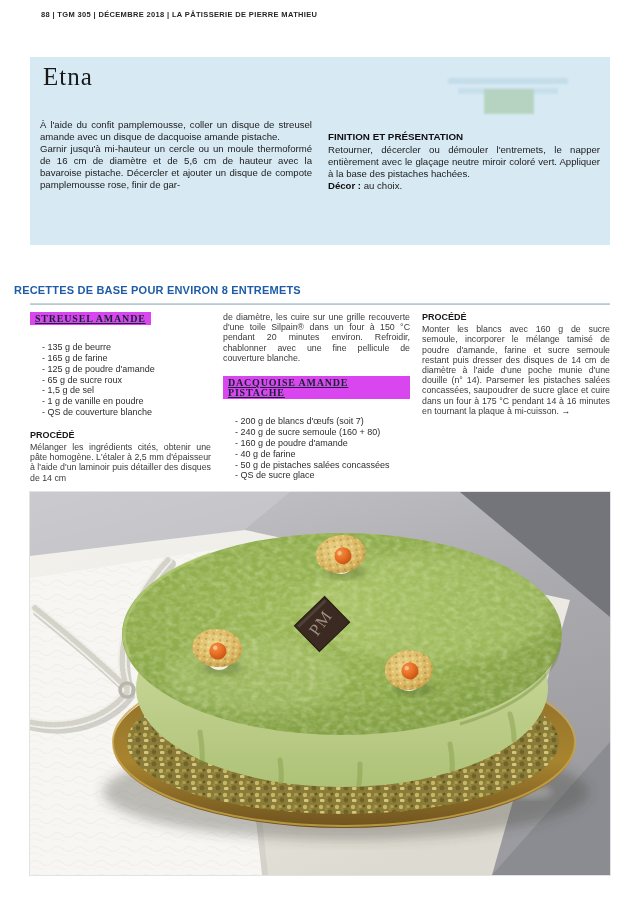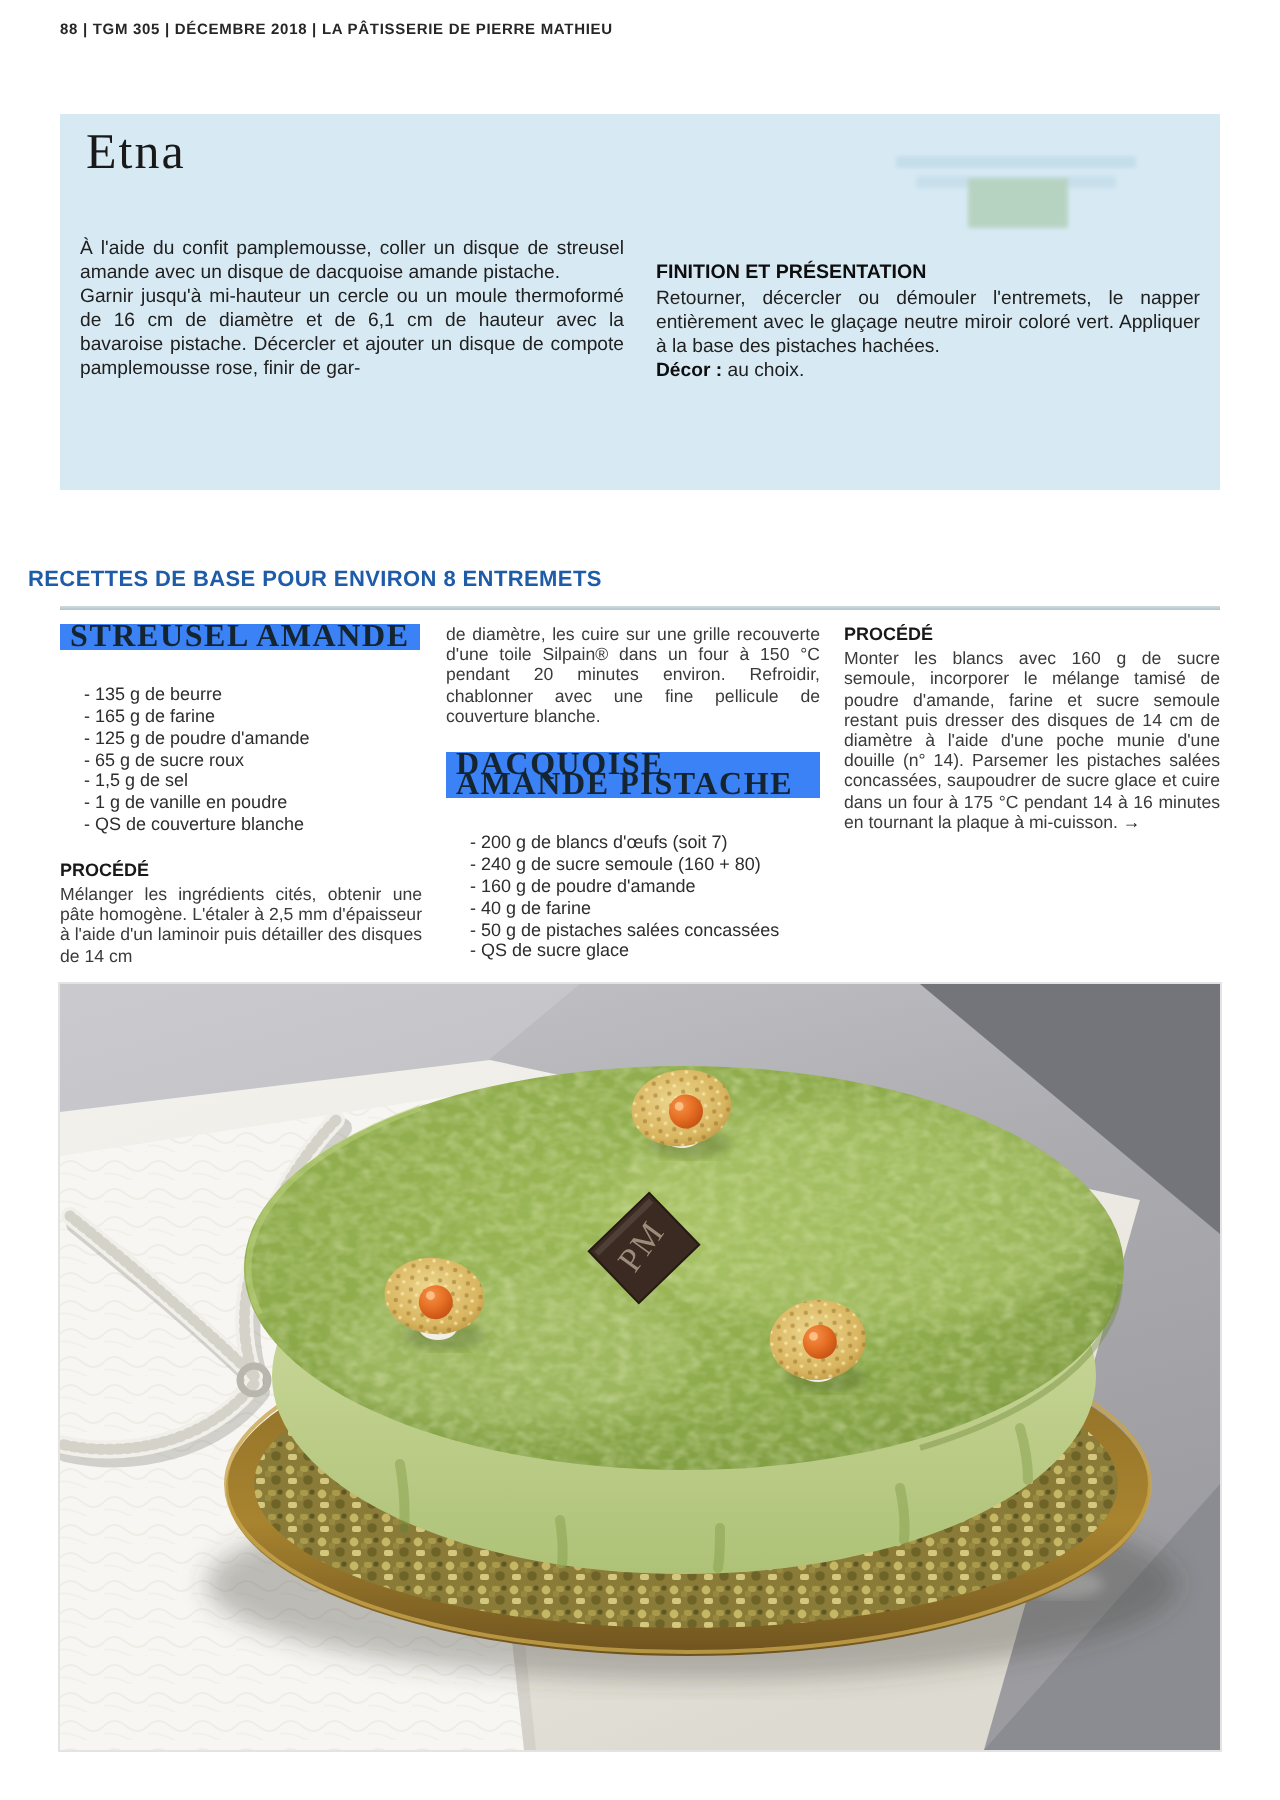--- a/index.html
+++ b/index.html
@@ -2,21 +2,21 @@
 <html><head>
 <meta charset="utf-8">
 <style>
   html,body{margin:0;padding:0;}
   body{
     width:640px;height:900px;background:#ffffff;position:relative;
     font-family:"Liberation Sans",sans-serif;color:#1f1f1f;overflow:hidden;
     -webkit-font-smoothing:antialiased;
   }
   .page-header{
-    position:absolute;left:30px;top:10px;font-size:7.5px;font-weight:bold;
+    position:absolute;left:41px;top:10px;font-size:7.5px;font-weight:bold;
     letter-spacing:.35px;color:#262626;
   }
   
   .panel{
     position:absolute;left:30px;top:57px;width:580px;height:188px;
     background:#d7eaf4;
   }
   .panel-title{
     position:absolute;left:13px;top:6px;
     font-family:"Liberation Serif",serif;font-size:25px;letter-spacing:1px;color:#191919;
@@ -41,23 +41,23 @@
   .section-rule{
     position:absolute;left:30px;top:303px;width:580px;height:2px;
     background:linear-gradient(to bottom,#cfdbe2,#b2c3cd);
   }
   .cols{
     position:absolute;left:30px;top:312px;width:580px;
     display:grid;grid-template-columns:181px 187px 188px;column-gap:12px;
     font-size:8.8px;line-height:10.2px;color:#3a3a3a;
   }
   .ing-title{
-    display:inline-block;background:#3b82f6;color:#142430;
-    font-family:"Liberation Serif",serif;font-weight:bold;font-size:16px;
-    letter-spacing:.8px;padding:2px 5px 1px 5px;margin-bottom:5px;
+    display:inline-block;background:#d946ef;color:#142430;
+    font-family:"Liberation Serif",serif;font-weight:bold;font-size:10px;
+    letter-spacing:.8px;padding:2px 5px 1px 5px;margin-bottom:5px;text-decoration:underline;
   }
   ul.ingredients{list-style:none;margin:12px;padding:0;font-size:9px;line-height:10.8px;color:#2d2d2d;}
   .procede-h{font-weight:bold;font-size:9px;color:#181818;margin:9px 0 2px 0;}
   .cols p{margin:0;text-align:justify;}
   .dac-block{margin-top:13px;}
   .cont-arrow{font-weight:bold;color:#1a1a1a;}
   
   .photo{
     position:absolute;left:30px;top:492px;width:580px;height:383px;
     outline:1px solid #e3e3e3;
@@ -71,21 +71,21 @@
 <div class="panel">
   <div class="panel-title">Etna</div>
   <div class="ghost">
     <div class="g-line1"></div>
       <div class="g-line2"></div>
       <div class="g-green"></div>
   </div>
   <div class="panel-cols">
     <div class="panel-col">
       <p>À l'aide du confit pamplemousse, coller un disque de streusel amande avec un disque de dacquoise amande pistache.</p>
-      <p>Garnir jusqu'à mi-hauteur un cercle ou un moule thermoformé de 16 cm de diamètre et de 6,1 cm de hauteur avec la bavaroise pistache. Décercler et ajouter un disque de compote pamplemousse rose, finir de gar-</p>
+      <p>Garnir jusqu'à mi-hauteur un cercle ou un moule thermoformé de 16 cm de diamètre et de 5,6 cm de hauteur avec la bavaroise pistache. Décercler et ajouter un disque de compote pamplemousse rose, finir de gar-</p>
     </div>
     <div class="panel-col">
       <div class="gap"></div>
       <h4>FINITION ET PRÉSENTATION</h4>
       <p>Retourner, décercler ou démouler l'entremets, le napper entièrement avec le glaçage neutre miroir coloré vert. Appliquer à la base des pistaches hachées.</p>
       <p class="decor-line"><b>Décor :</b><span> au choix.</span></p>
     </div>
   </div>
 </div>
 

